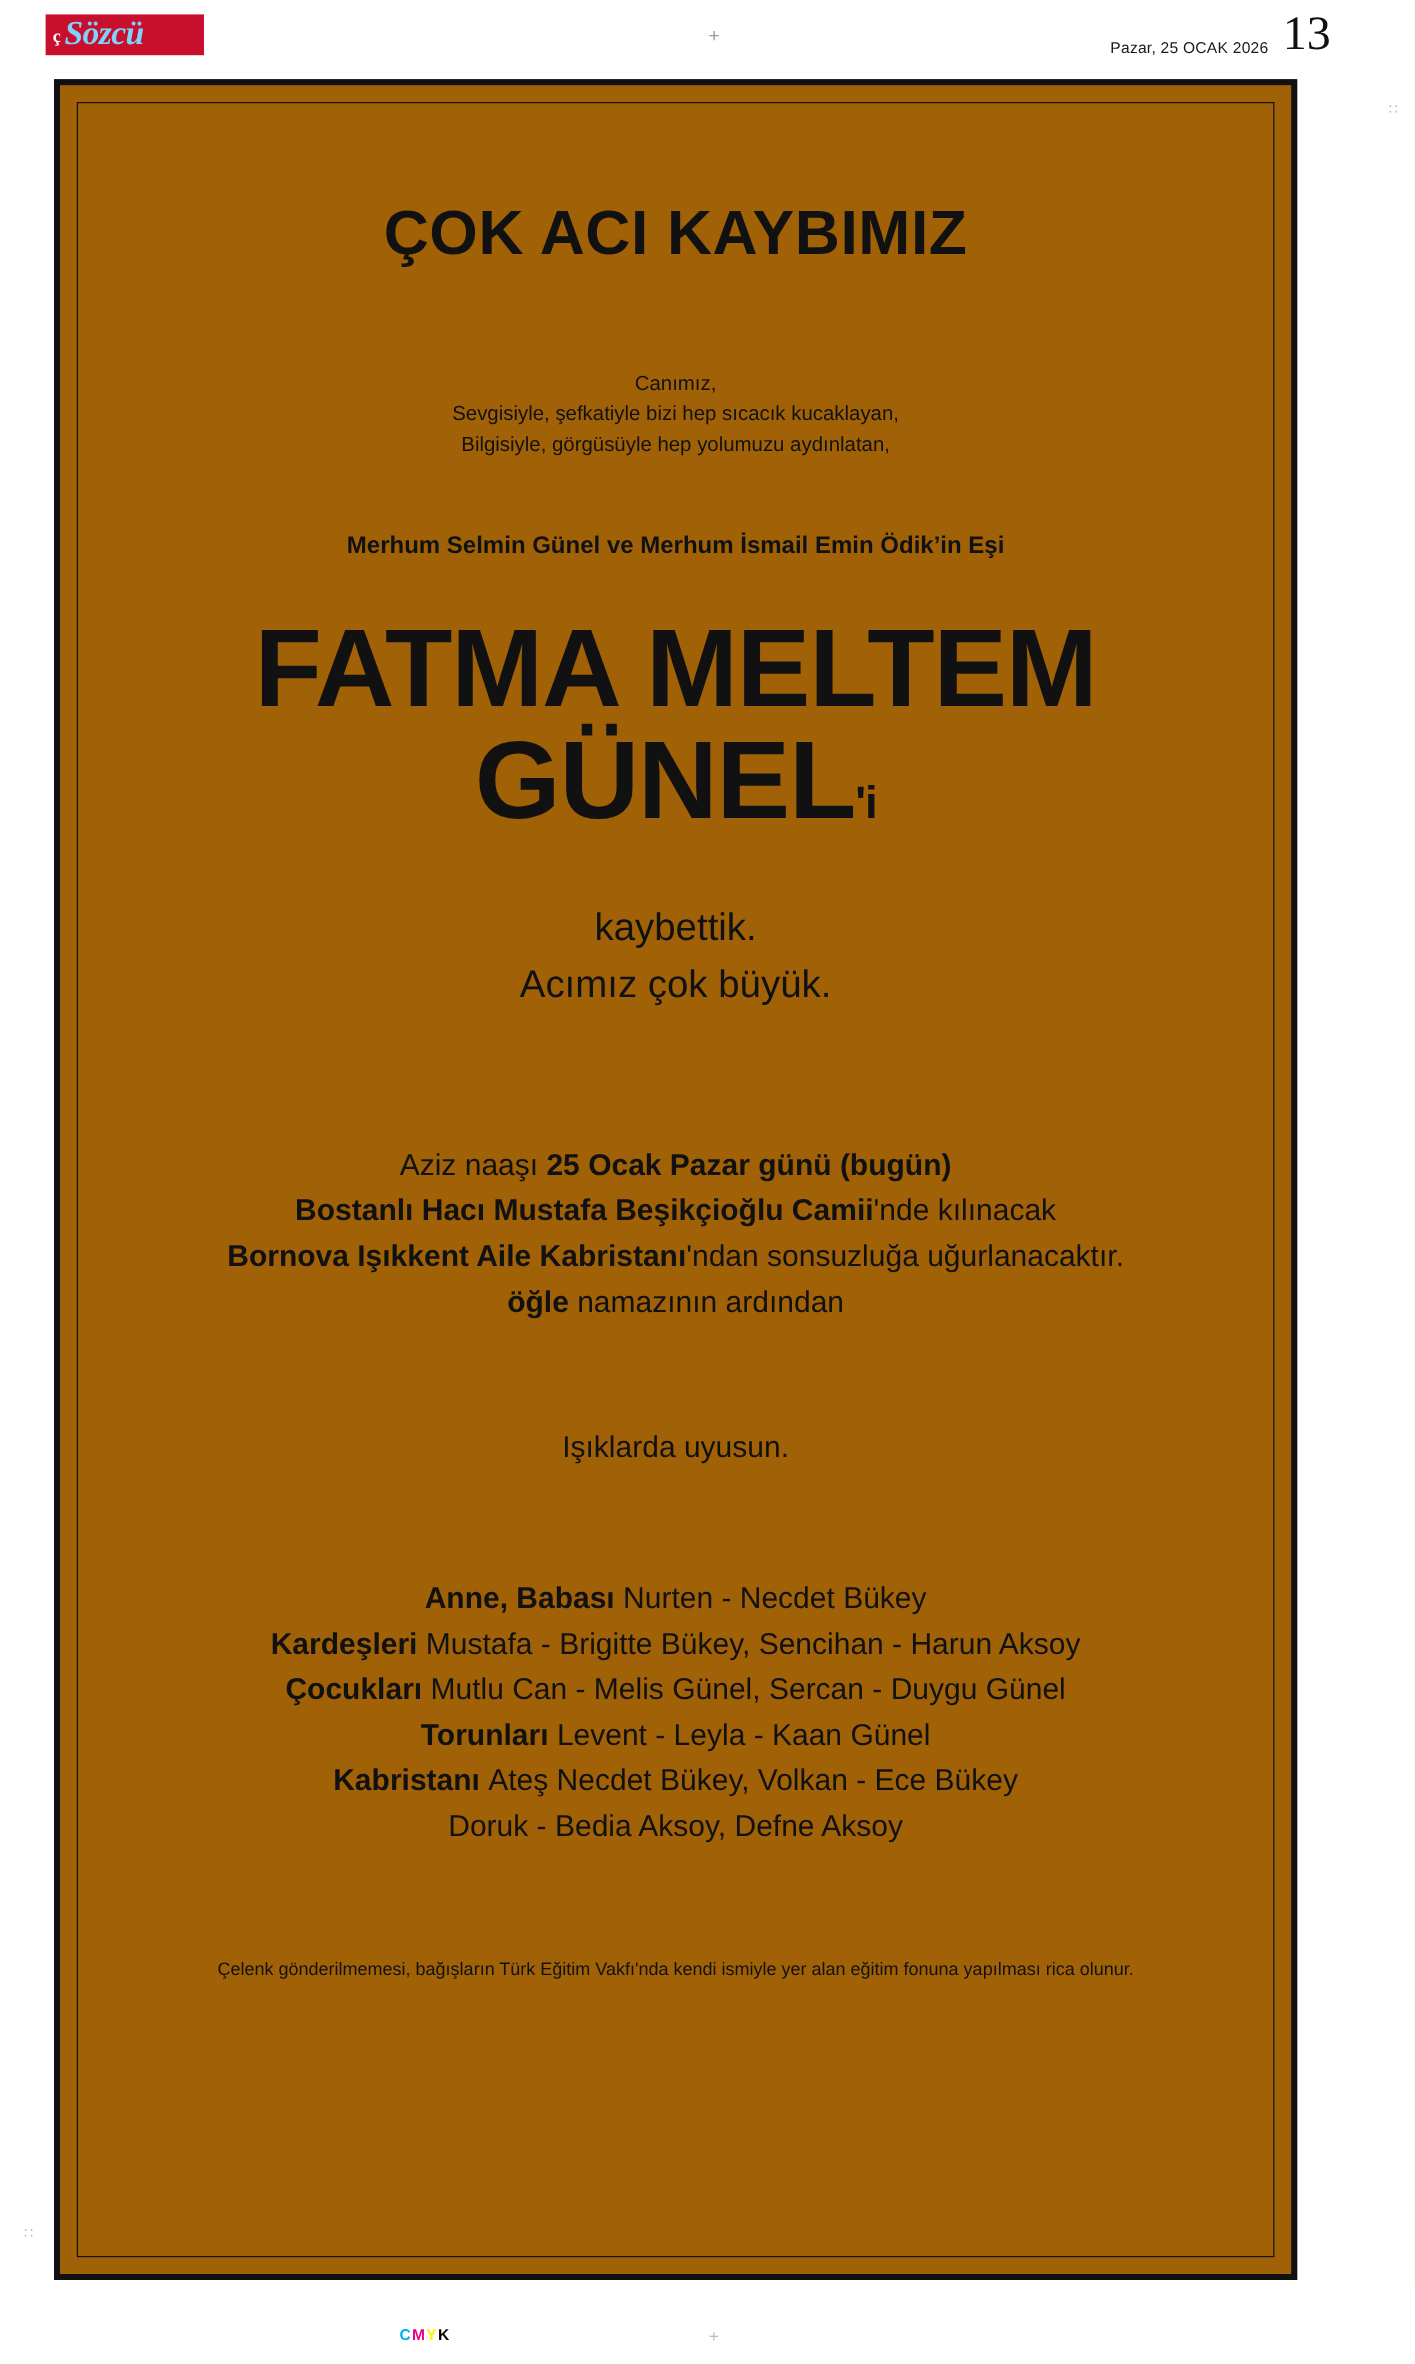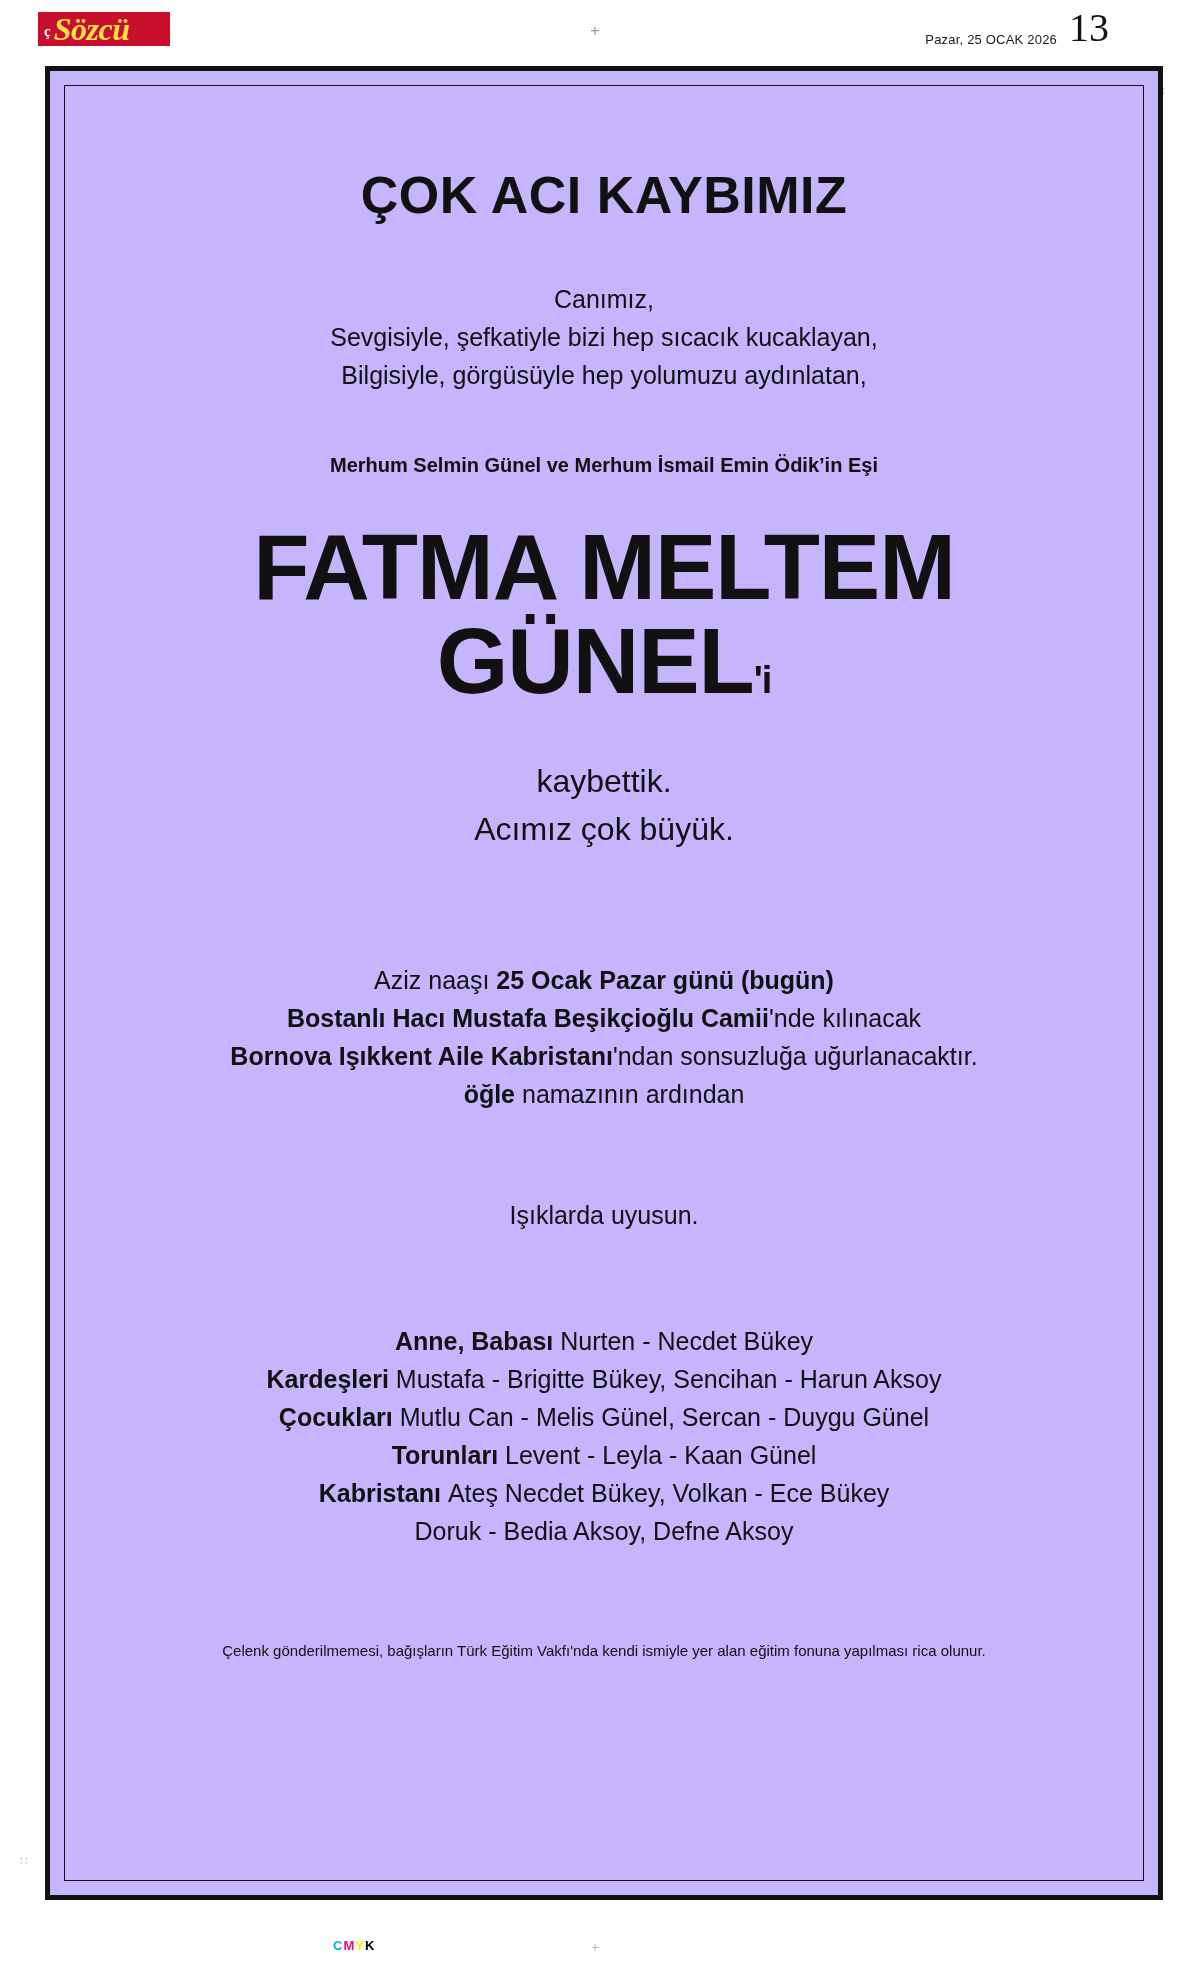--- a/index.html
+++ b/index.html
@@ -39,23 +39,23 @@
   .logo-mark {
     color: #ffffff;
     font-family: "Liberation Serif", serif;
     font-size: 15px;
     font-weight: bold;
     line-height: 1;
     margin-right: 3px;
     margin-top: 4px;
   }
   .logo-text {
-    color: #fde047;
+    color: #7dd3fc;
     font-family: "Liberation Serif", serif;
-    font-size: 32px;
+    font-size: 28px;
     font-weight: bold;
     font-style: italic;
     letter-spacing: -0.5px;
     line-height: 1;
   }
   .mast-date {
     position: absolute;
     right: 122px;
     top: 32px;
     font-size: 13px;
@@ -91,24 +91,24 @@
     line-height: 1;
   }
   .reg-left  { left: 20px;  top: 1855px; }
   .reg-right { right: 14px; top: 85px; }
 
   
   .notice-outer {
     position: absolute;
     left: 45px;
     top: 66px;
-    width: 1118px;
+    width: 1036px;
     height: 1834px;
     border: 5px solid #111111;
-    background: #c4b5fd;
+    background: #a16207;
     box-sizing: border-box;
   }
   .notice-inner {
     position: absolute;
     left: 14px;
     top: 14px;
     right: 14px;
     bottom: 14px;
     border: 1px solid #111111;
     box-sizing: border-box;
@@ -120,22 +120,22 @@
     font-size: 52px;
     font-weight: bold;
     letter-spacing: 0.5px;
     margin-top: 42px;
     margin-bottom: 0;
     line-height: 1.05;
     font-family: "Liberation Sans", sans-serif;
   }
 
   .intro {
-    margin-top: 57px;
-    font-size: 25px;
+    margin-top: 84px;
+    font-size: 17px;
     line-height: 1.52;
     color: #111;
   }
 
   .relation {
     margin-top: 60px;
     font-size: 20px;
     font-weight: bold;
     color: #111;
   }

